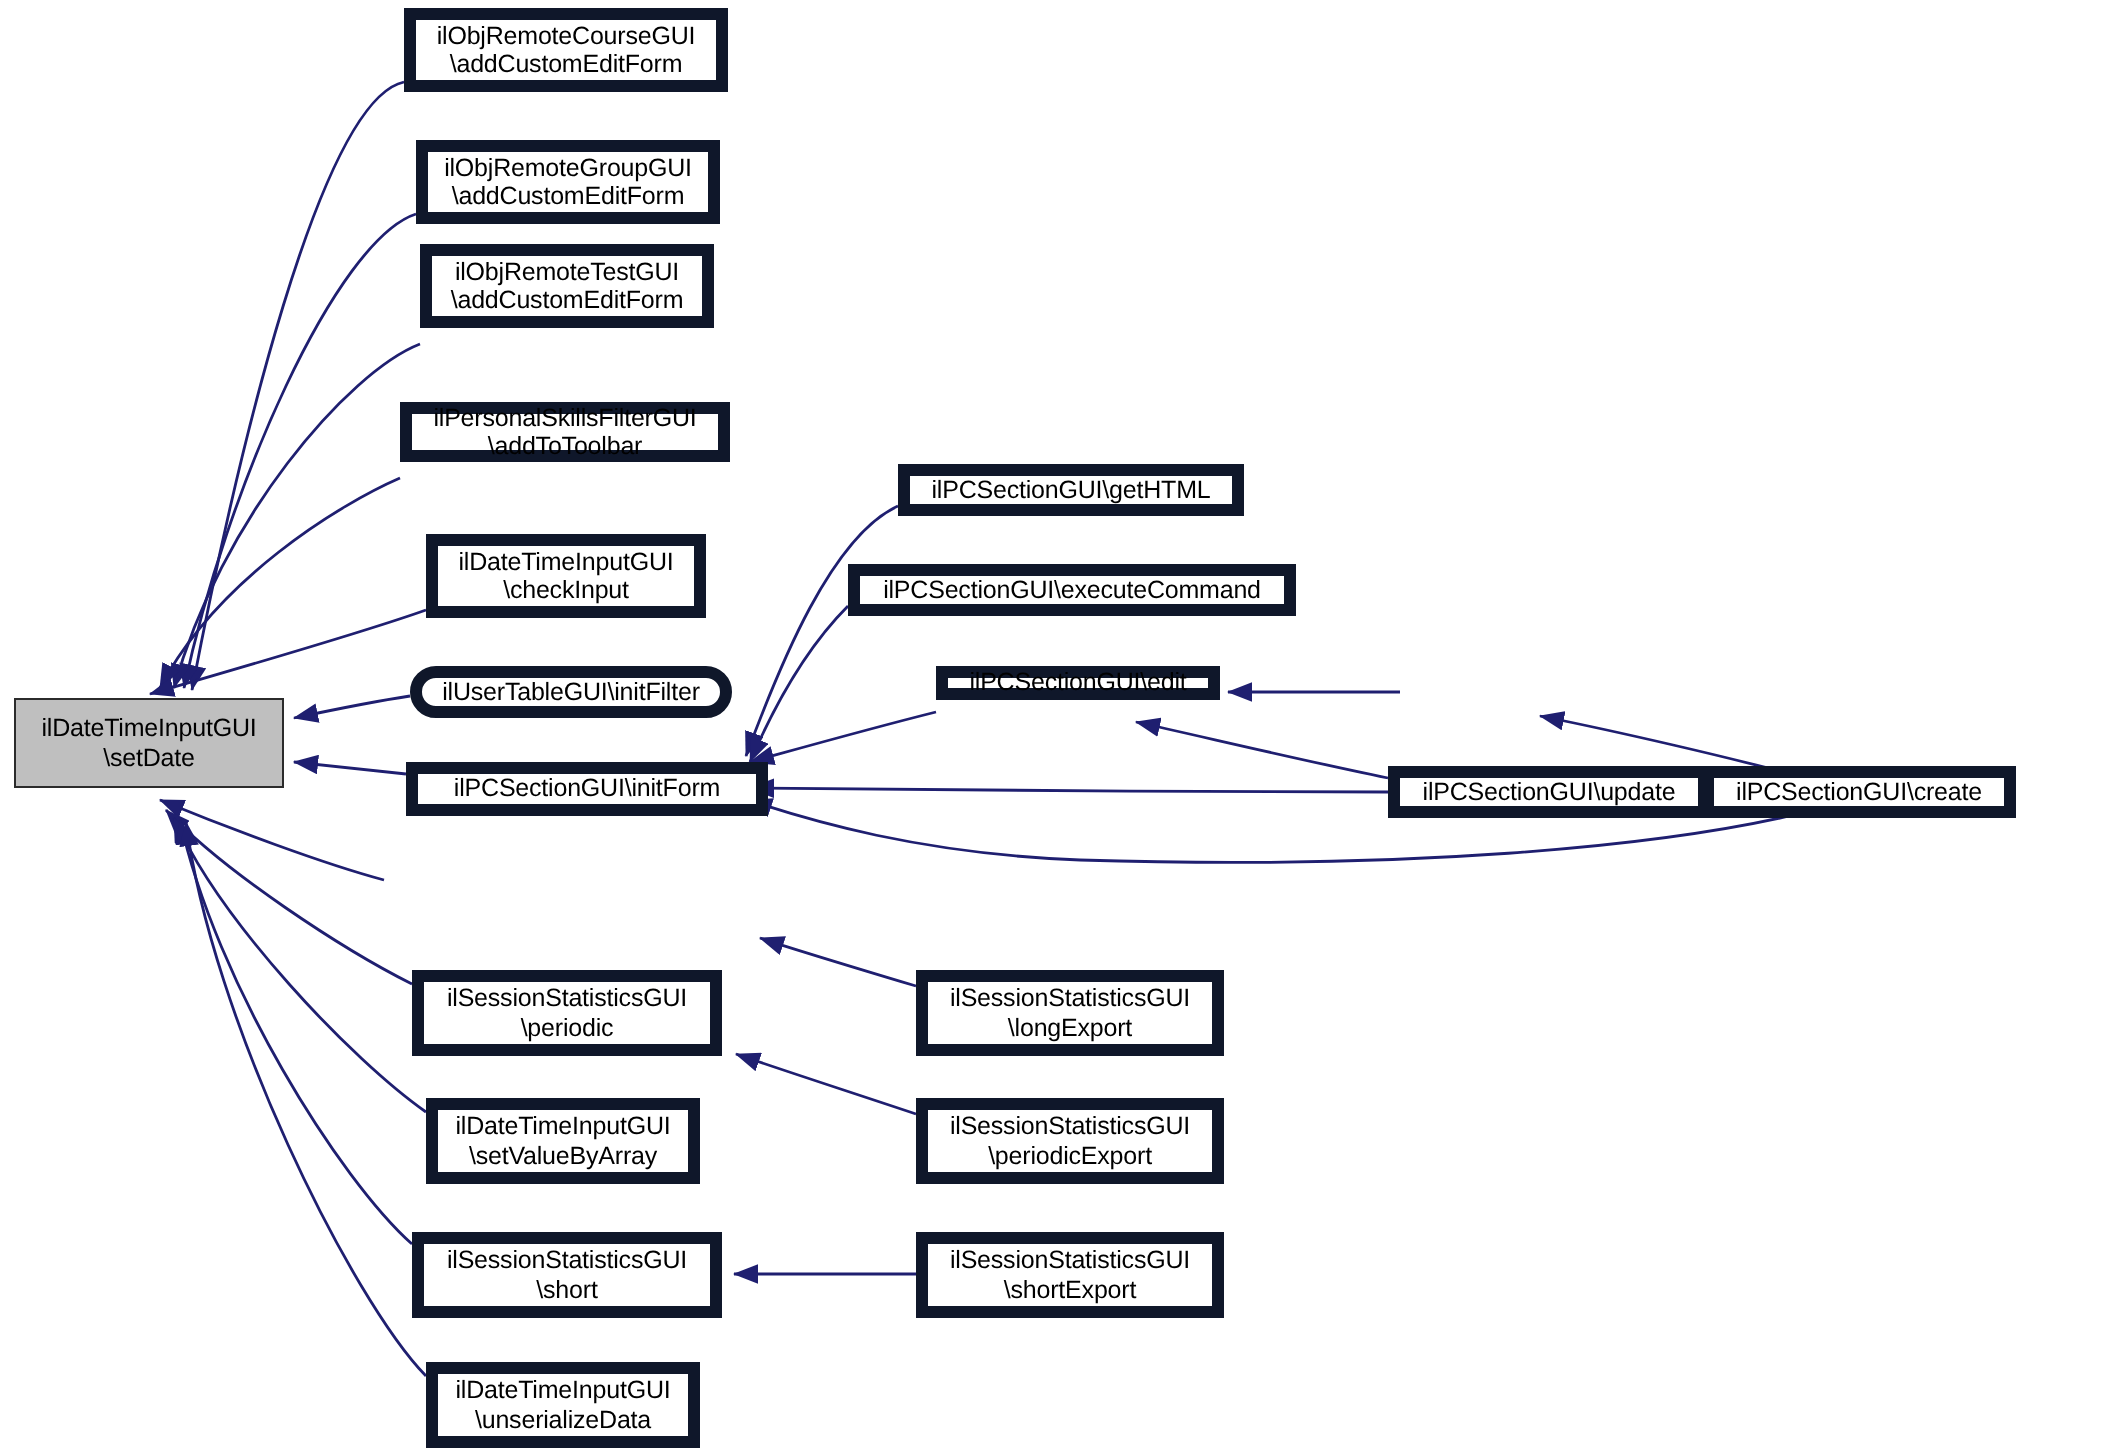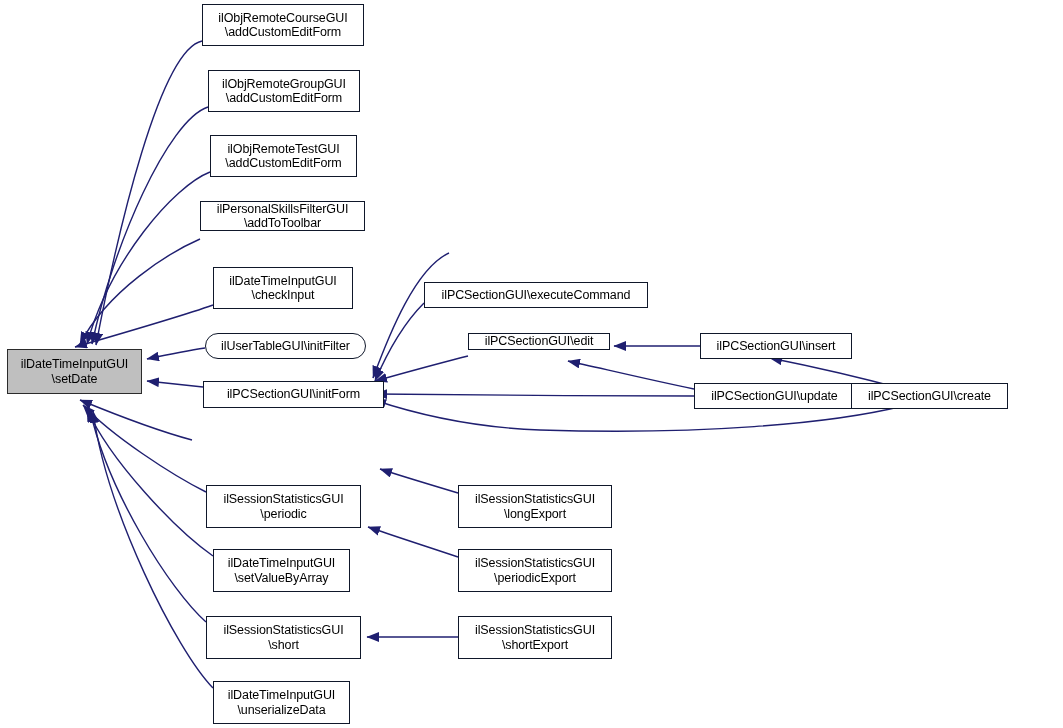--- a/index.html
+++ b/index.html
@@ -19,21 +19,21 @@
     position: absolute;
     left: 0;
     top: 0;
     width: 1063px;
     height: 728px;
     pointer-events: none;
   }
   .node {
     position: absolute;
     box-sizing: border-box;
-    border: 1px solid #0f172a;
+    border: 6px solid #0f172a;
     background: #ffffff;
     color: #000000;
     font-size: 12.5px;
     line-height: 14.5px;
     text-align: center;
     display: flex;
     align-items: center;
     justify-content: center;
     white-space: pre;
     letter-spacing: -0.1px;
@@ -92,21 +92,21 @@
 \setDate</span>
   </div>
   <div class="node" style="left: 202px; top: 4px; width: 162px; height: 42px;">
     <span class="lbl">ilObjRemoteCourseGUI
 \addCustomEditForm</span>
   </div>
   <div class="node" style="left: 208px; top: 70px; width: 152px; height: 42px;">
     <span class="lbl">ilObjRemoteGroupGUI
 \addCustomEditForm</span>
   </div>
-  <div class="node" style="left: 210px; top: 135px; width: 147px; height: 42px;">
+  <div class="node" style="left: 210px; top: 122px; width: 147px; height: 42px;">
     <span class="lbl">ilObjRemoteTestGUI
 \addCustomEditForm</span>
   </div>
   <div class="node" style="left: 200px; top: 201px; width: 165px; height: 30px;">
     <span class="lbl">ilPersonalSkillsFilterGUI
 \addToToolbar</span>
   </div>
   <div class="node" style="left: 213px; top: 267px; width: 140px; height: 42px;">
     <span class="lbl">ilDateTimeInputGUI
 \checkInput</span>
@@ -126,28 +126,28 @@
 \setValueByArray</span>
   </div>
   <div class="node" style="left: 206px; top: 616px; width: 155px; height: 43px;">
     <span class="lbl">ilSessionStatisticsGUI
 \short</span>
   </div>
   <div class="node" style="left: 213px; top: 681px; width: 137px; height: 43px;">
     <span class="lbl">ilDateTimeInputGUI
 \unserializeData</span>
   </div>
+  <div class="node" style="left: 449px; top: 232px; width: 173px; height: 26px;">
+    <span class="lbl">ilPCSectionGUI\getHTML</span>
+  </div>
   <div class="node" style="left: 424px; top: 282px; width: 224px; height: 26px;">
     <span class="lbl">ilPCSectionGUI\executeCommand</span>
   </div>
   <div class="node" style="left: 468px; top: 333px; width: 142px; height: 17px;">
     <span class="lbl">ilPCSectionGUI\edit</span>
-  </div>
-  <div class="node" style="left: 700px; top: 333px; width: 152px; height: 26px;">
-    <span class="lbl">ilPCSectionGUI\insert</span>
   </div>
   <div class="node" style="left: 694px; top: 383px; width: 161px; height: 26px; align-items: center;">
     <span class="lbl">ilPCSectionGUI\update</span>
   </div>
   <div class="node" style="left: 851px; top: 383px; width: 157px; height: 26px;">
     <span class="lbl">ilPCSectionGUI\create</span>
   </div>
   <div class="node" style="left: 458px; top: 485px; width: 154px; height: 43px;">
     <span class="lbl">ilSessionStatisticsGUI
 \longExport</span>

